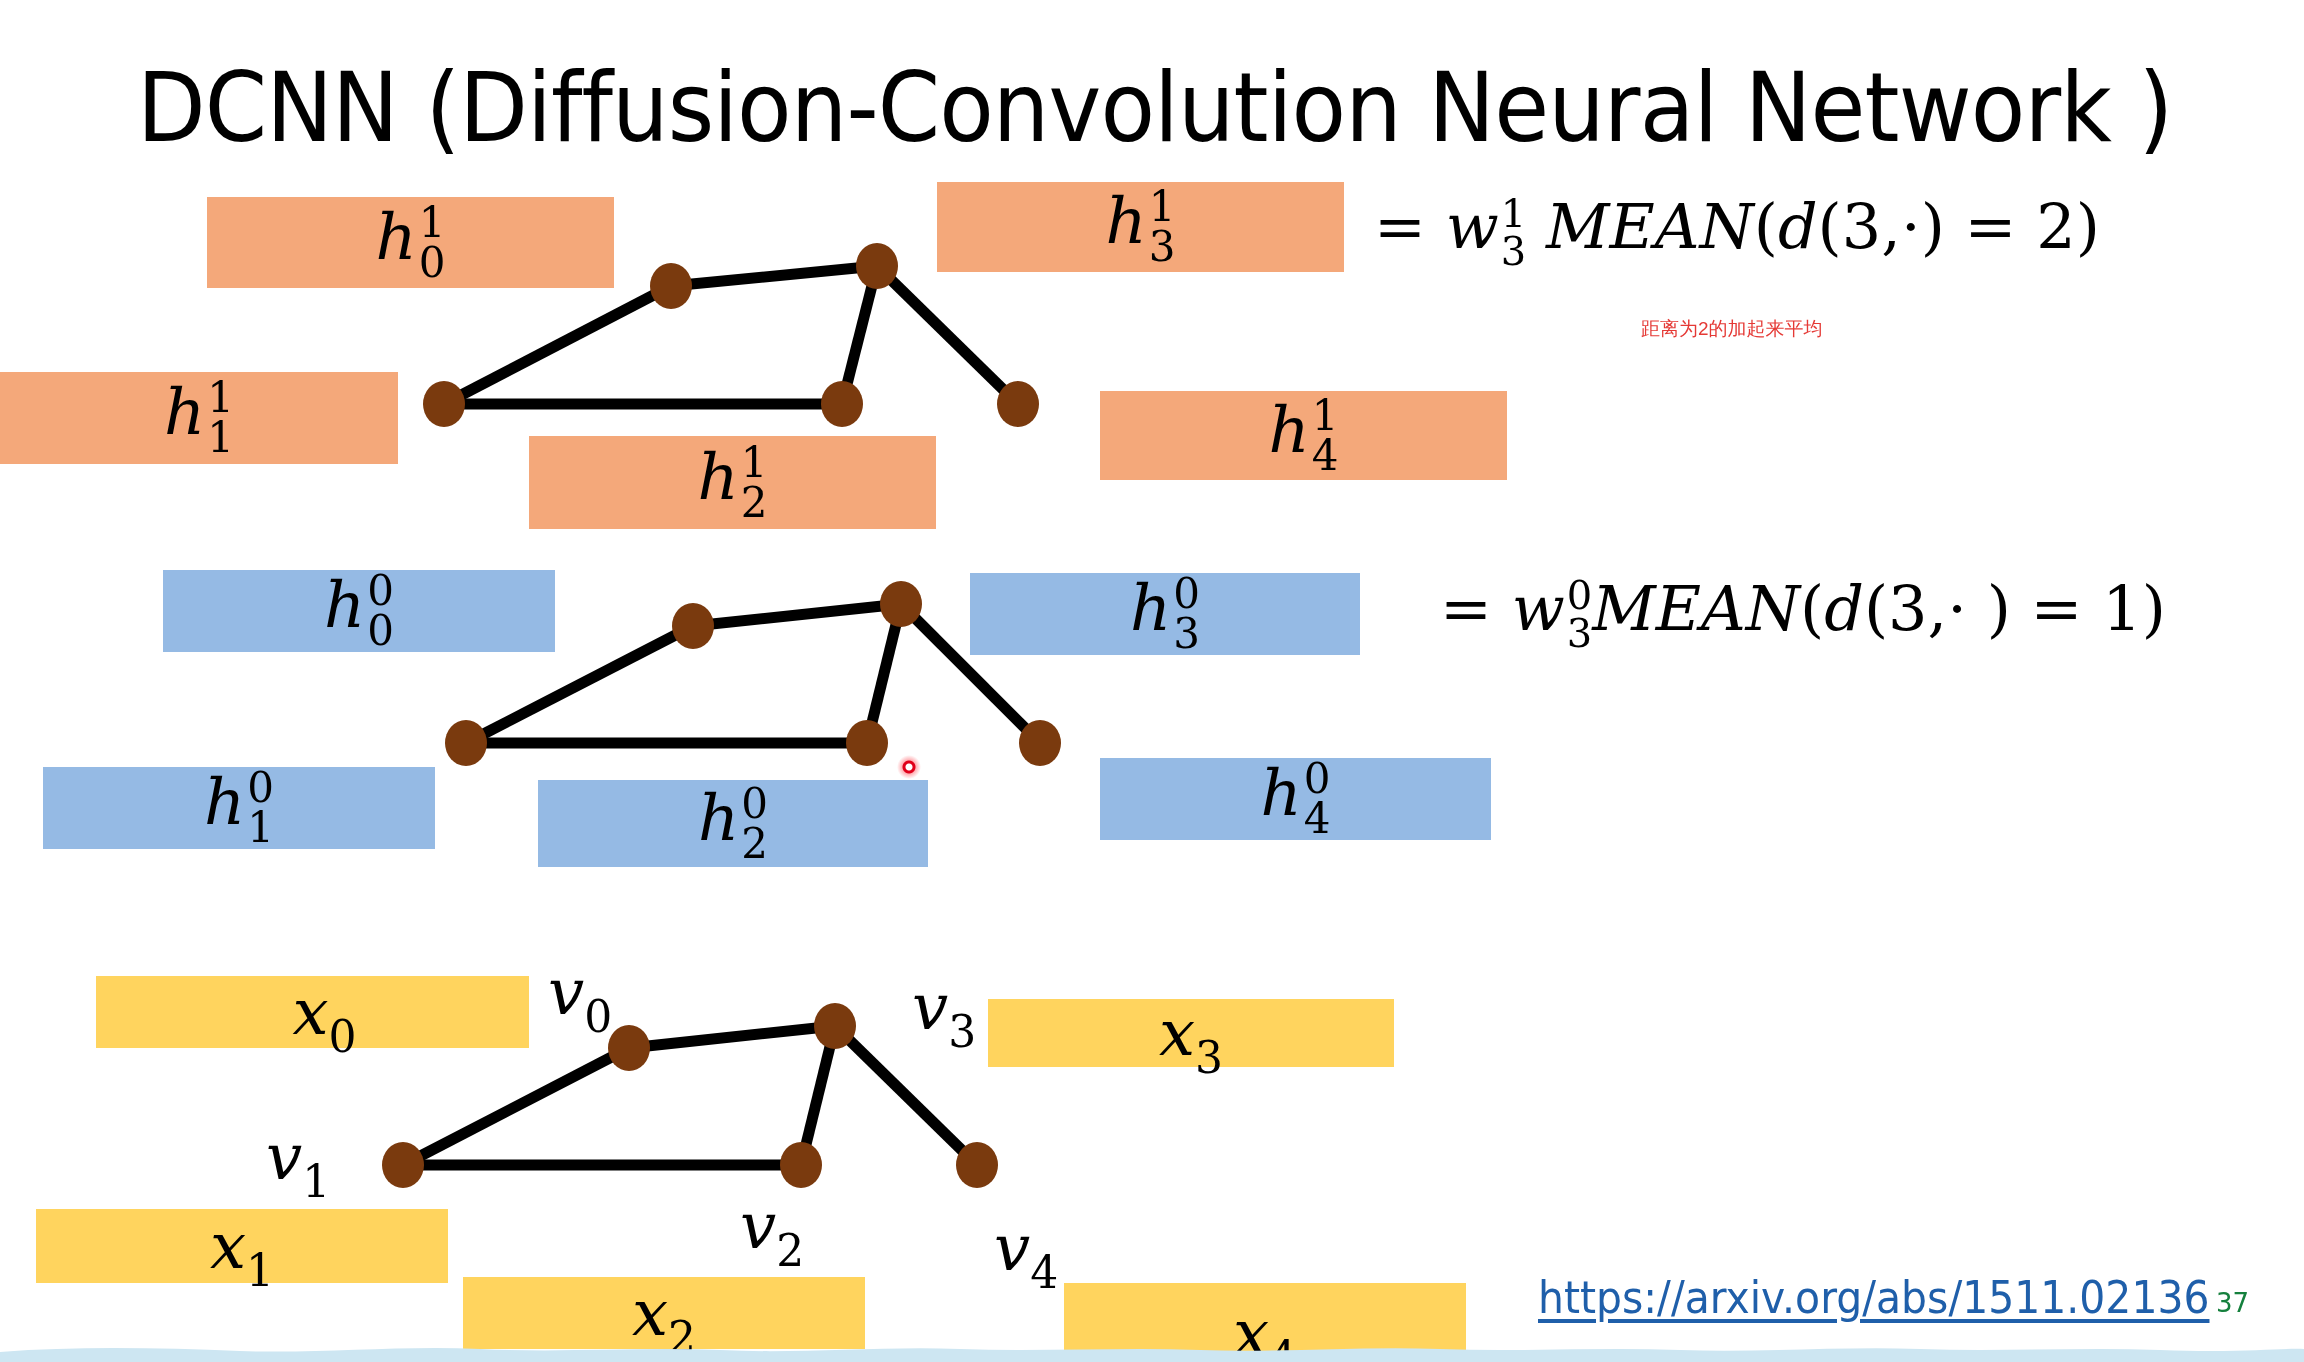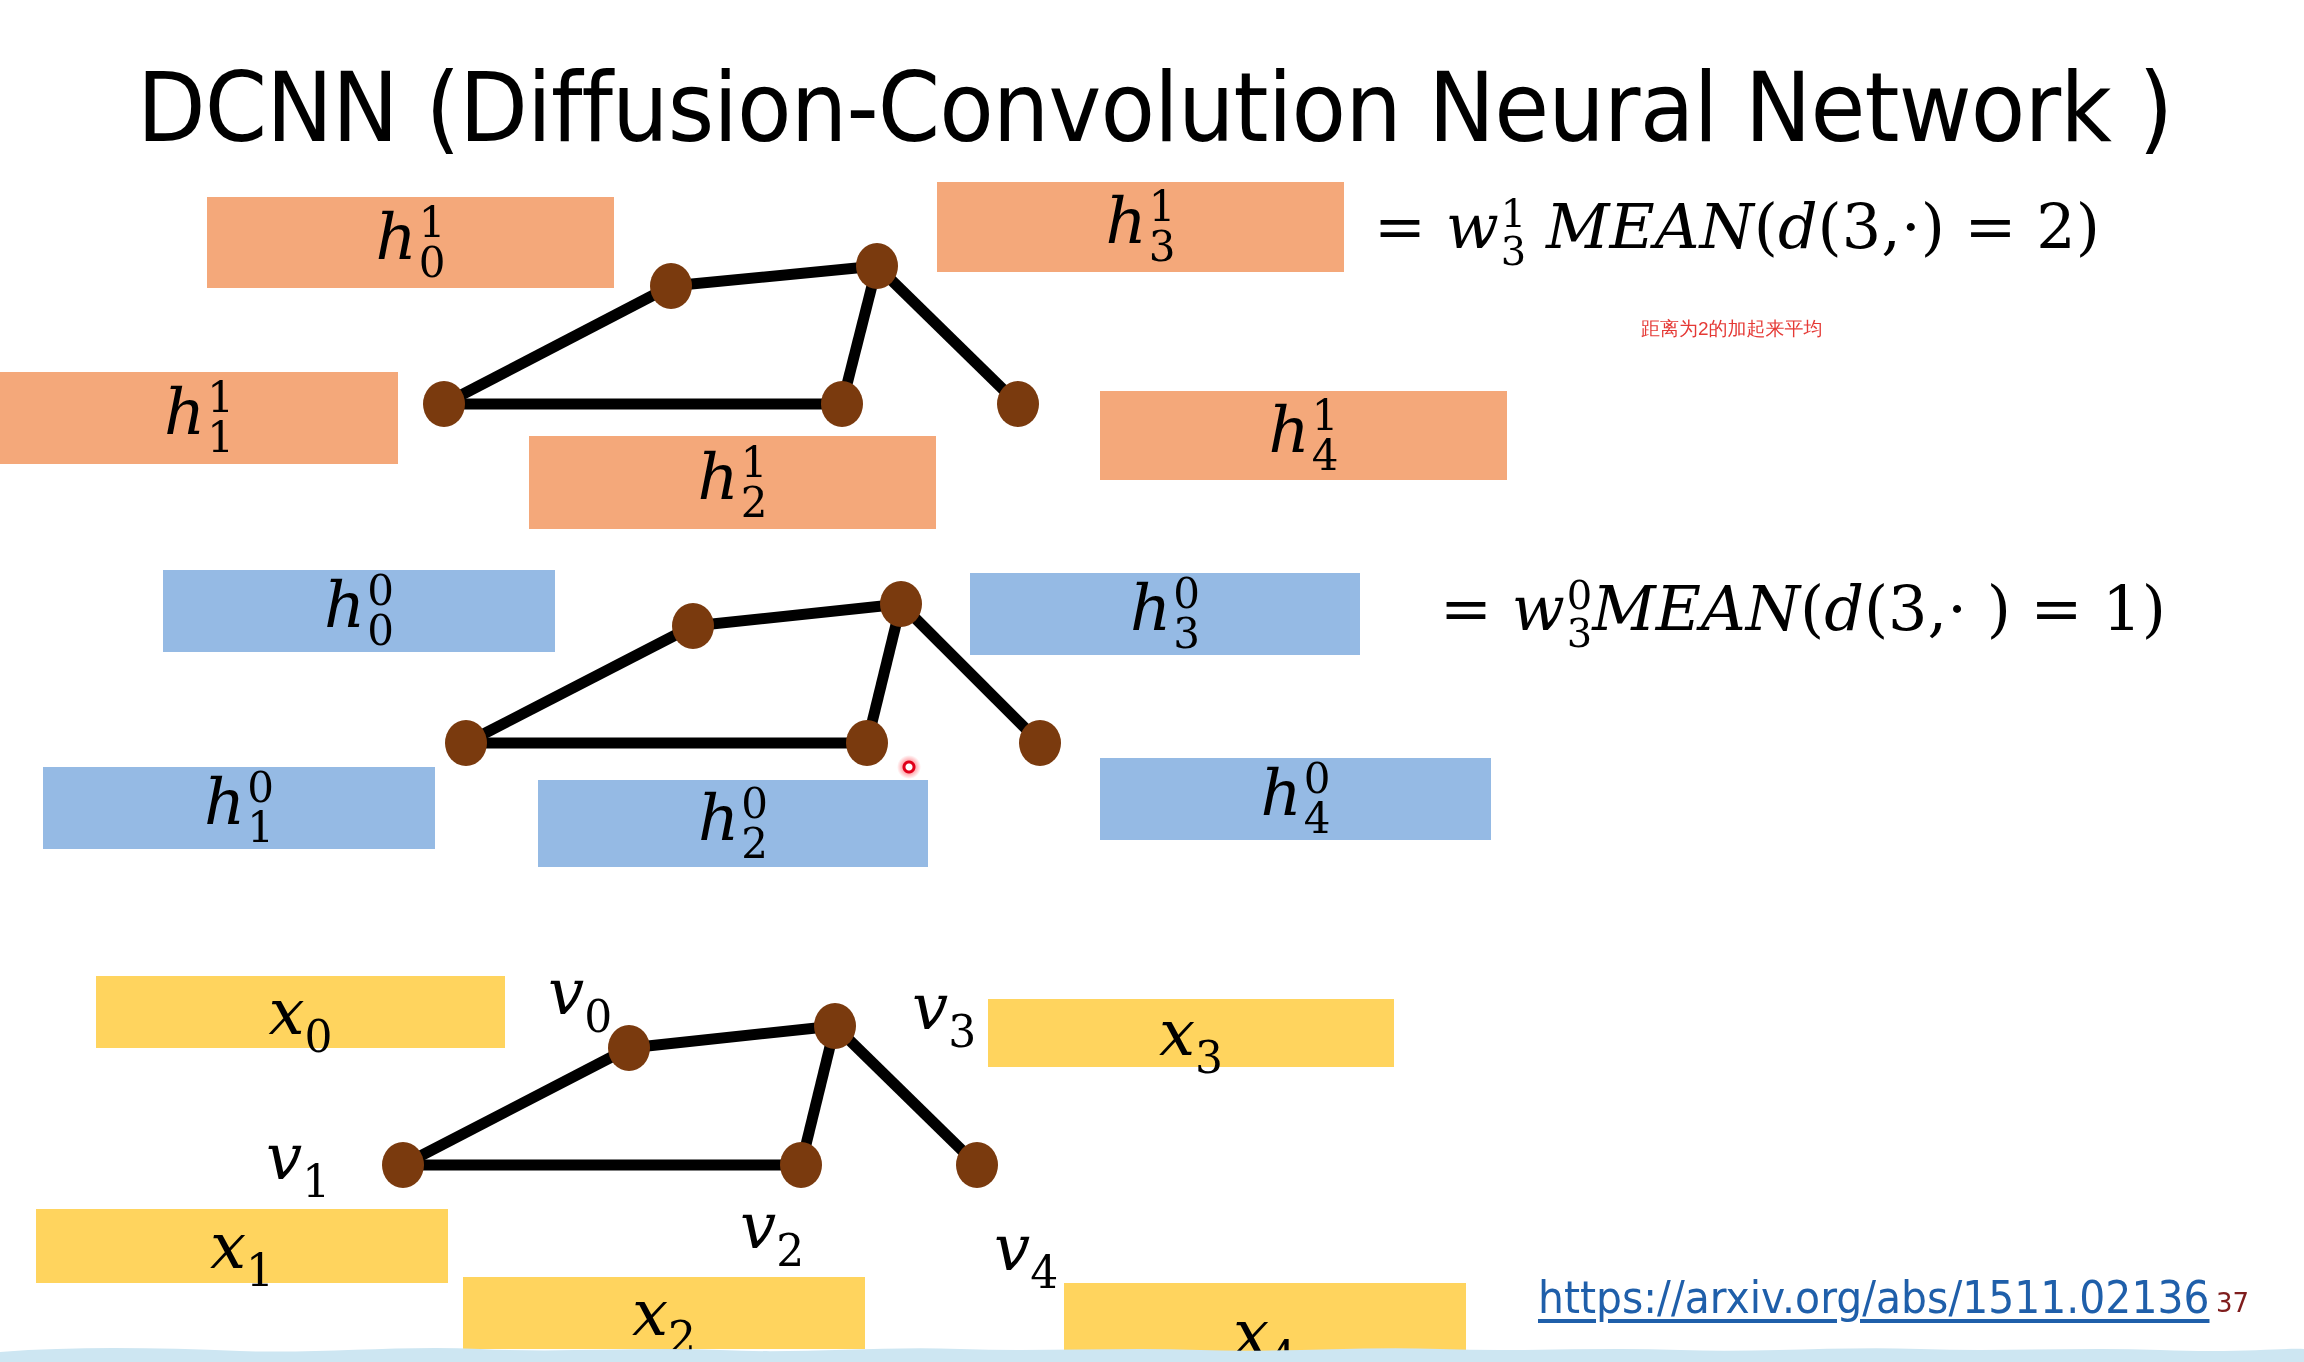--- a/index.html
+++ b/index.html
@@ -14,21 +14,21 @@
   .math { font-family:"DejaVu Serif", serif; font-style:italic; color:#000; font-size:64px; line-height:1; white-space:nowrap; }
   .math .sub { font-style:normal; font-size:44px; position:relative; top:18px; }
   .sups { display:inline-flex; flex-direction:column; vertical-align:middle; font-style:normal; font-size:42px; line-height:0.95; margin-left:2px; }
   .eq { position:absolute; font-family:"DejaVu Serif", serif; font-size:62px; color:#000; white-space:nowrap; }
   .eq i { font-style:italic; }
   .eq .sups { font-size:40px; }
   .note { position:absolute; left:1641px; top:316px; color:#E53935; font-size:19px; white-space:nowrap; font-family:Liberation Sans, sans-serif; }
   .vlabel { position:absolute; }
   .url { position:absolute; left:1538px; top:1272px; font-size:44px; color:#1F5FAA; text-decoration:underline; text-underline-offset:6px;
          font-family:"DejaVu Sans", sans-serif; white-space:nowrap; cursor:pointer; transform:scaleX(0.93); transform-origin:left top; }
-  .pagenum { position:absolute; left:2216px; top:1288px; font-size:26px; color:#7f1d1d; font-family:"DejaVu Sans", sans-serif; }
+  .pagenum { position:absolute; left:2216px; top:1288px; font-size:26px; color:#15803d; font-family:"DejaVu Sans", sans-serif; }
   svg.graphs { position:absolute; left:0; top:0; width:2304px; height:1362px; pointer-events:none; }
   .cursor { position:absolute; left:897px; top:755px; width:24px; height:24px; border-radius:50%;
             background:radial-gradient(circle, #fff 0 3px, #e0001a 4px 6px, rgba(255,80,90,0.45) 7px, rgba(255,255,255,0) 12px); }
   .wave { position:absolute; left:0; bottom:0; width:2304px; height:20px; }
 </style>
 </head>
 <body>
 
 <div class="title">DCNN (Diffusion-Convolution Neural Network )</div>
 
@@ -141,21 +141,21 @@
       </span></span>
 </div>
 
 <div class="eq" style="left:1440px;top:572px;">
   <span>=</span> <i>w</i><span class="sups">
       <span>0</span>
       <span>3</span>
     </span><i>MEAN</i><span>(</span><i>d</i><span>(3,· )</span> <span>= 1)</span>
 </div>
 
-<div class="box yellow" style="left:96px;top:976px;width:409px;height:72px;">
+<div class="box yellow" style="left:96px;top:976px;width:409px;height:72px;padding-left:24px;">
   <span class="math"><span>x</span><span class="sub">0</span></span>
 </div>
 <div class="box yellow" style="left:0px;top:1209px;width:412px;height:74px;margin-left:36px;">
   <span class="math"><span>x</span><span class="sub">1</span></span>
 </div>
 <div class="box yellow" style="left:463px;top:1277px;width:402px;height:72px;">
   <span class="math"><span>x</span><span class="sub">2</span></span>
 </div>
 <div class="box yellow" style="left:988px;top:999px;width:406px;height:68px;">
   <span class="math"><span>x</span><span class="sub">3</span></span>

